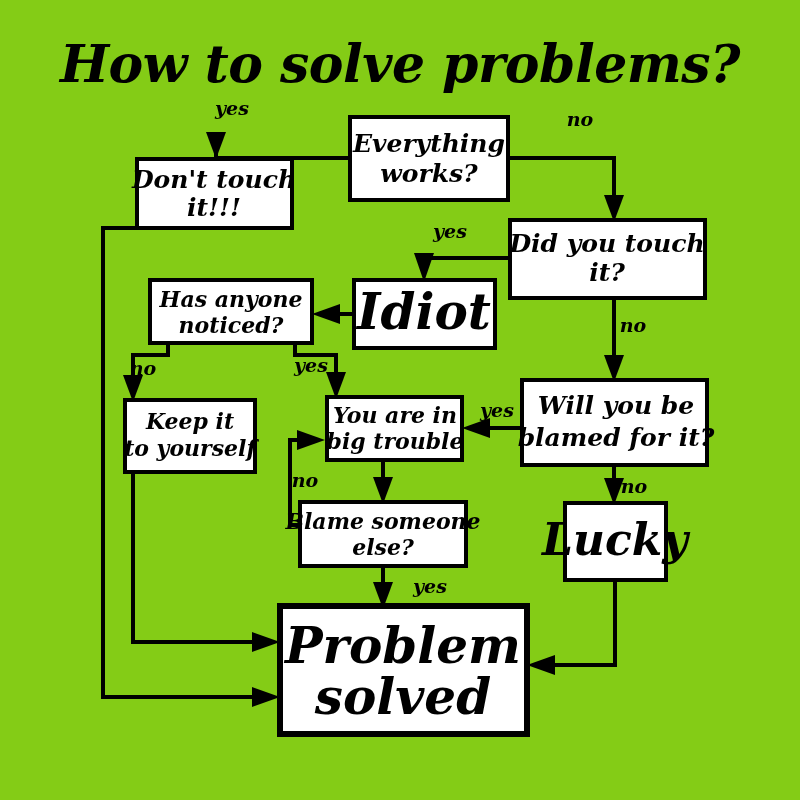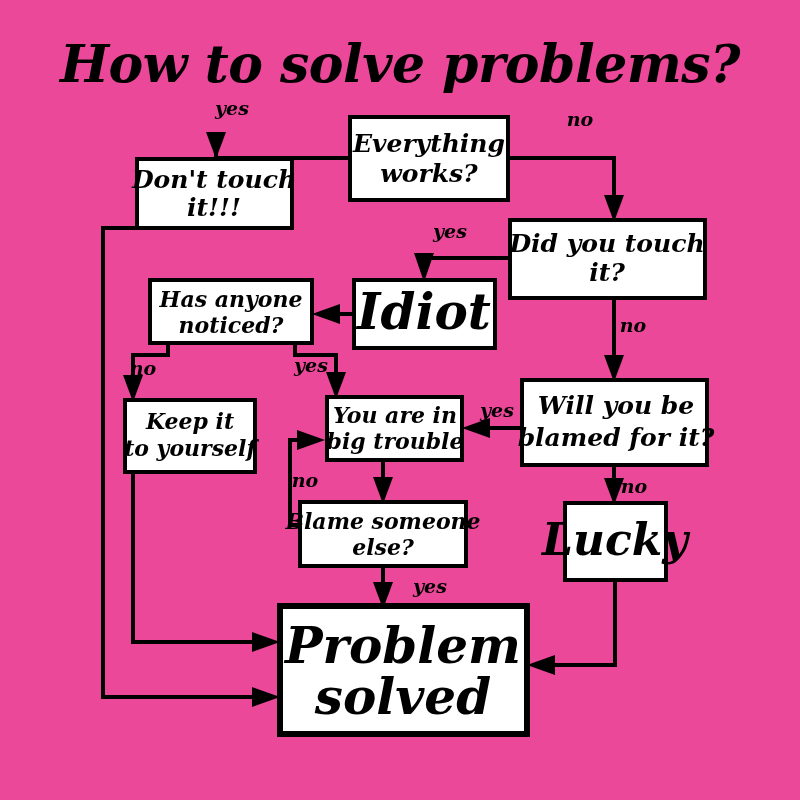--- a/index.html
+++ b/index.html
@@ -4,21 +4,21 @@
 <style>
   html, body {
     margin: 0;
     padding: 0;
     background: #ffffff;
   }
   #page {
     position: relative;
     width: 800px;
     height: 800px;
-    background: #ec4899;
+    background: #84cc16;
     overflow: hidden;
     font-family: "DejaVu Serif", serif;
   }
   #chart-svg {
     position: absolute;
     left: 0;
     top: 0;
     width: 800px;
     height: 800px;
   }

